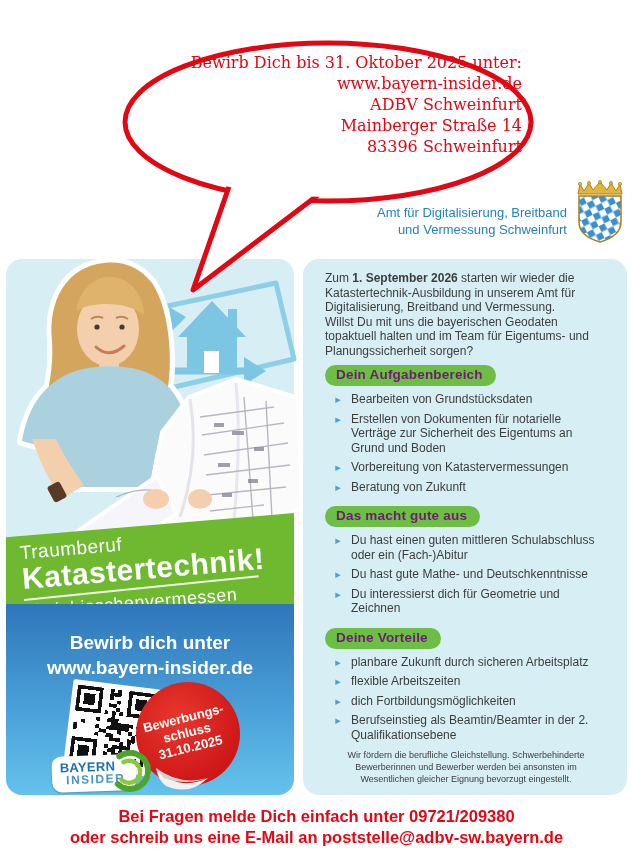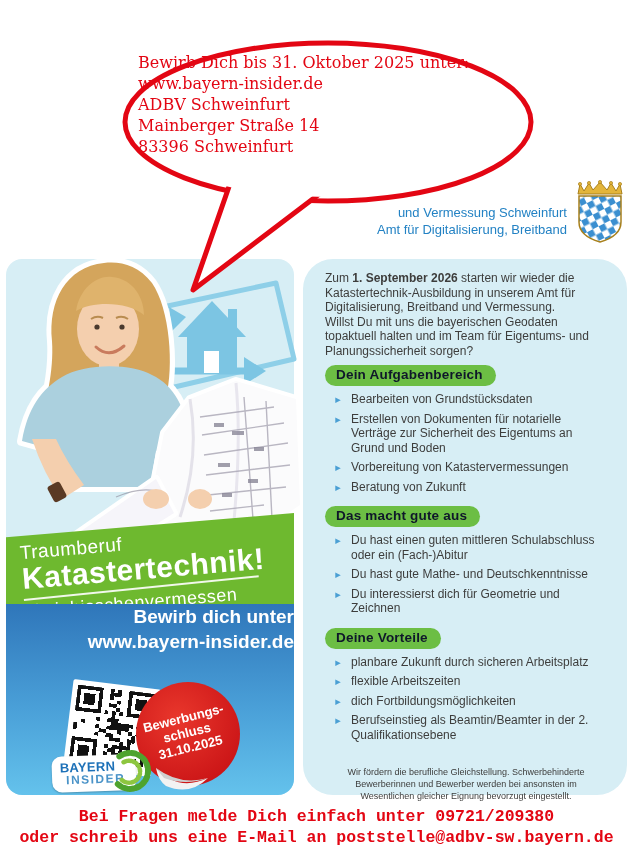--- a/index.html
+++ b/index.html
@@ -5,37 +5,37 @@
   html,body{margin:0;padding:0;}
   body{
     width:633px;height:867px;position:relative;background:#ffffff;
     font-family:"Liberation Sans",sans-serif;overflow:hidden;
     -webkit-font-smoothing:antialiased;
   }
   
   .bubble-svg{position:absolute;left:0;top:0;width:633px;height:310px;z-index:6;pointer-events:none;}
   .bubble-text{
     position:absolute;left:138px;top:52px;width:384px;z-index:7;
-    text-align:left;color:#e30613;font-family:"DejaVu Serif",serif;
+    text-align:right;color:#e30613;font-family:"DejaVu Serif",serif;
     font-size:16px;line-height:21px;font-weight:500;
   }
   
   .agency{
     position:absolute;right:66px;top:204px;width:260px;text-align:right;
     color:#2382c4;font-size:13px;line-height:17px;z-index:2;
   }
   .crest{position:absolute;right:8px;top:180px;width:50px;height:64px;z-index:2;}
   
   .card-left{
     position:absolute;left:6px;top:259px;width:288px;height:536px;
     background:#d7eef5;border-radius:16px;z-index:1;
   }
   .card-right{
     position:absolute;left:303px;top:259px;width:324px;height:536px;
-    background:#d7eef5;border-radius:30px;z-index:1;
+    background:#d7eef5;border-radius:16px;z-index:1;
     padding:12px 20px 10px 22px;box-sizing:border-box;color:#3d3d3c;
   }
   .house-icon{position:absolute;left:118px;top:6px;width:178px;height:138px;}
   .person-svg{position:absolute;left:-2px;top:-12px;width:300px;height:340px;}
   .clip-wrap{
     position:absolute;inset:0;border-radius:16px;overflow:hidden;z-index:2;
   }
   
   .banner{
     position:absolute;left:-12px;top:266px;width:320px;height:94px;
@@ -44,21 +44,21 @@
   }
   .banner-pre{font-size:19px;line-height:21px;font-weight:400;letter-spacing:.5px;}
   .banner-title{font-size:30px;line-height:32px;font-weight:700;letter-spacing:.5px;}
   .banner-rule{width:236px;height:2px;background:#ffffff;opacity:.9;margin:2px 0 2px 0;transform:rotate(-1deg);}
   .banner-hash{font-size:18px;line-height:22px;font-weight:300;letter-spacing:.5px;}
   
   .blue-sec{
     position:absolute;left:0;right:0;top:345px;height:191px;
     background:linear-gradient(180deg,#2f76ba 0%,#4aa0d8 55%,#64c2ec 100%);
   }
-  .apply{text-align:right;color:#ffffff;font-weight:700;font-size:19px;line-height:25px;}
+  .apply{margin-top:26px;text-align:center;color:#ffffff;font-weight:700;font-size:19px;line-height:25px;}
   .qr-box{
     position:absolute;left:62px;top:80px;width:88px;height:88px;background:#ffffff;
     padding:5px;box-sizing:border-box;transform:rotate(7deg);z-index:2;border-radius:2px;
   }
   .qr-box svg{width:100%;height:100%;display:block;}
   .badge{
     position:absolute;left:128px;top:78px;width:108px;height:110px;z-index:3;
   }
   .badge-texts{
     position:absolute;inset:0;display:flex;flex-direction:column;justify-content:center;
@@ -73,57 +73,57 @@
     box-shadow:0 1px 2px rgba(0,0,0,.25);display:flex;flex-direction:column;justify-content:center;
     padding-left:8px;box-sizing:border-box;
   }
   .brand-l1{color:#1d71b8;font-weight:800;font-size:13px;line-height:13px;letter-spacing:.3px;}
   .brand-l2{color:#4a93c8;font-weight:600;font-size:12px;line-height:13px;letter-spacing:1.5px;padding-left:6px;}
   .brand-swoosh{position:absolute;right:-6px;top:0;width:48px;height:52px;}
   
   .para{font-size:12px;line-height:14.5px;}
   .para + .para{}
   .pill{
-    display:inline-block;background:#6cbe44;color:#0f172a;border-radius:12px;
+    display:inline-block;background:#6cbe44;color:#701a75;border-radius:12px;
     font-size:13.5px;font-weight:600;padding:2px 13px 4px 11px;margin:7px 0 6px 0;letter-spacing:.2px;
   }
   .blist{margin:0;padding:0;list-style:none;}
   .blist li{display:flex;margin:0 0 5px 0;font-size:12px;line-height:14.5px;}
   .bullet{color:#4a9fd4;width:26px;flex:0 0 26px;text-align:center;font-size:11px;line-height:14.5px;}
   .btext{flex:1;padding-right:2px;}
   .note{
-    margin-top:24px;text-align:center;font-size:9px;line-height:12px;color:#3d3d3c;
+    margin-top:7px;text-align:center;font-size:9px;line-height:12px;color:#3d3d3c;
     padding:0 6px;
   }
   
   .contact{
     position:absolute;left:0;top:806px;width:633px;text-align:center;
-    color:#e30613;font-family:Liberation Mono, monospace;font-weight:700;
+    color:#e30613;font-family:Liberation Sans, sans-serif;font-weight:700;
     font-size:16.5px;line-height:21px;z-index:2;
   }
 </style>
 </head>
 <body>
 
 <svg class="bubble-svg" viewBox="0 0 633 310">
   <ellipse cx="328" cy="122" rx="203" ry="79" fill="#ffffff" stroke="#e30613" stroke-width="5"></ellipse>
   <polygon points="232,178 193,290 322,192" fill="#ffffff" stroke="#e30613" stroke-width="5" stroke-linejoin="round"></polygon>
   <ellipse cx="328" cy="122" rx="199" ry="75" fill="#ffffff"></ellipse>
 </svg>
 <div class="bubble-text">
   <div>Bewirb Dich bis 31. Oktober 2025 unter:</div>
   <div>www.bayern-insider.de</div>
   <div>ADBV Schweinfurt</div>
   <div>Mainberger Straße 14</div>
   <div>83396 Schweinfurt</div>
 </div>
 
 <div class="agency">
+  <div>Amt für Digitalisierung, Breitband</div>
   <div>und Vermessung Schweinfurt</div>
-  <div>Amt für Digitalisierung, Breitband</div>
 </div>
 <svg class="crest" viewBox="0 0 50 64">
   <defs>
     <pattern id="loz" width="13" height="13" patternUnits="userSpaceOnUse" patternTransform="rotate(-27)">
       <rect width="13" height="13" fill="#ffffff"></rect>
       <rect x="0" y="0" width="6.5" height="6.5" fill="#3b8fd0"></rect>
       <rect x="6.5" y="6.5" width="6.5" height="6.5" fill="#3b8fd0"></rect>
     </pattern>
   </defs>
   <path d="M3,14 L5,4 L9,11 L14,3 L18,10 L25,2 L32,10 L36,3 L41,11 L45,4 L47,14 Z" fill="#e3b53a" stroke="#a8801c" stroke-width="1"></path>

